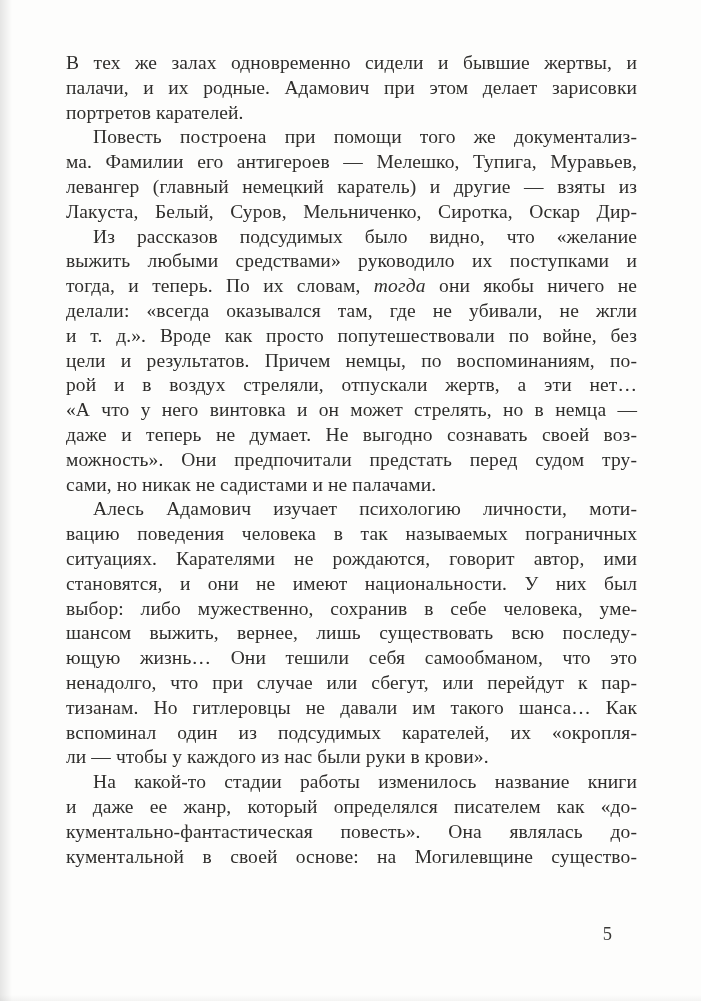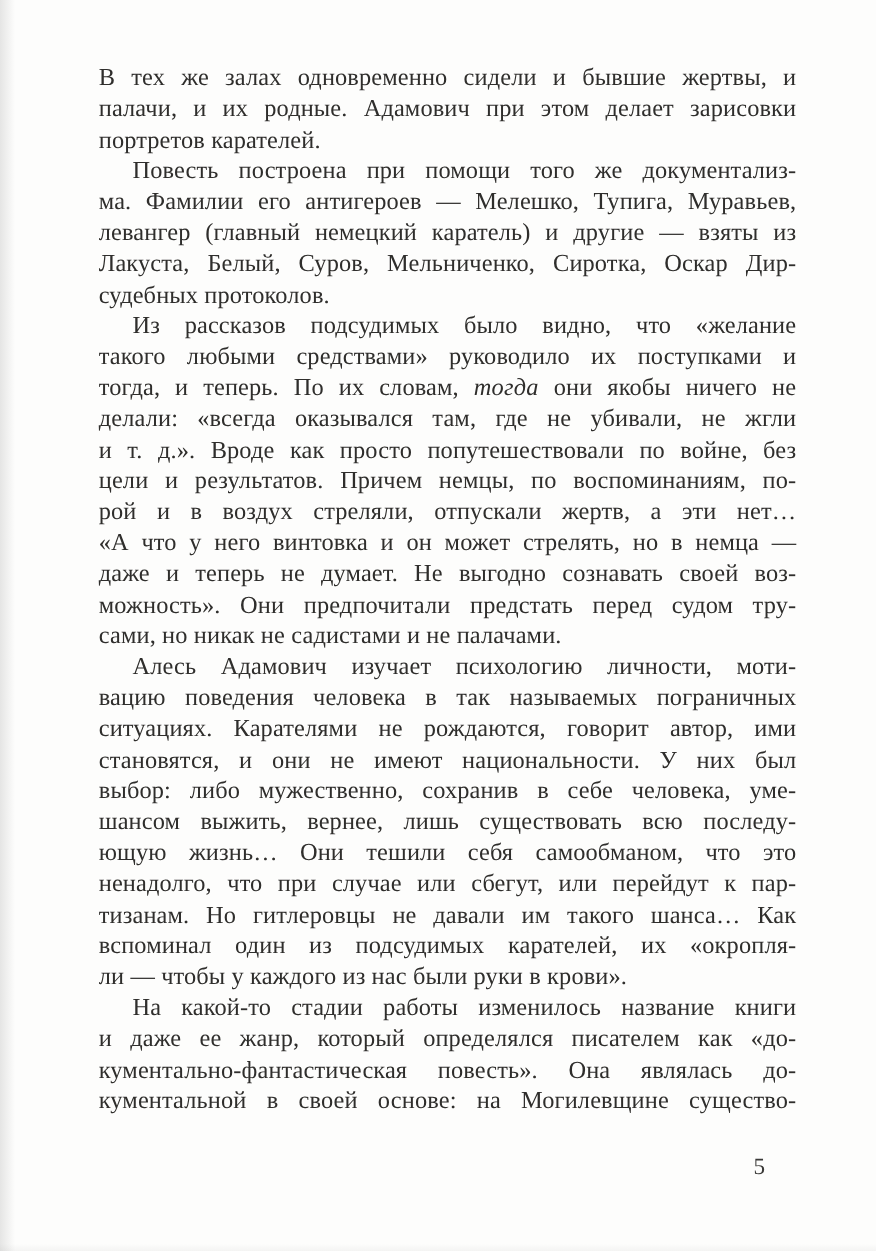--- a/index.html
+++ b/index.html
@@ -35,21 +35,20 @@
     top: 51px;
     width: 571px;
     font-size: 19.5px;
     line-height: 24.8px;
     letter-spacing: 0.1px;
   }
   .para { margin: 0; padding: 0; }
   .line {
     text-align: justify;
     text-align-last: justify;
-    margin-left: 13px;
   }
   .line.last {
     text-align: right;
     text-align-last: left;
   }
   .para.indent .line:first-child {
     text-indent: 27px;
   }
   .line em {
     font-style: italic;
@@ -75,25 +74,24 @@
     <div class="para">
       <div class="line"><span>В тех же залах одновременно сидели и бывшие жертвы, и</span></div>
       <div class="line"><span>палачи, и их родные. Адамович при этом делает зарисовки</span></div>
       <div class="line last"><span>портретов карателей.</span></div>
     </div>
     <div class="para indent">
       <div class="line"><span>Повесть построена при помощи того же документализ-</span></div>
       <div class="line"><span>ма. Фамилии его антигероев — Мелешко, Тупига, Муравьев,</span></div>
       <div class="line"><span>левангер (главный немецкий каратель) и другие — взяты из</span></div>
       <div class="line"><span>Лакуста, Белый, Суров, Мельниченко, Сиротка, Оскар Дир-</span></div>
-      <div class="line last"><span>судебных протоколов.</span></div>
     </div>
     <div class="para indent">
       <div class="line"><span>Из рассказов подсудимых было видно, что «желание</span></div>
-      <div class="line"><span>такого любыми средствами» руководило их поступками и</span></div>
+      <div class="line"><span>выжить любыми средствами» руководило их поступками и</span></div>
       <div class="line"><span>тогда, и теперь. По их словам, </span><em>тогда</em><span> они якобы ничего не</span></div>
       <div class="line"><span>делали: «всегда оказывался там, где не убивали, не жгли</span></div>
       <div class="line"><span>и т. д.». Вроде как просто попутешествовали по войне, без</span></div>
       <div class="line"><span>цели и результатов. Причем немцы, по воспоминаниям, по-</span></div>
       <div class="line"><span>рой и в воздух стреляли, отпускали жертв, а эти нет…</span></div>
       <div class="line"><span>«А что у него винтовка и он может стрелять, но в немца —</span></div>
       <div class="line"><span>даже и теперь не думает. Не выгодно сознавать своей воз-</span></div>
       <div class="line"><span>можность». Они предпочитали предстать перед судом тру-</span></div>
       <div class="line last"><span>сами, но никак не садистами и не палачами.</span></div>
     </div>

